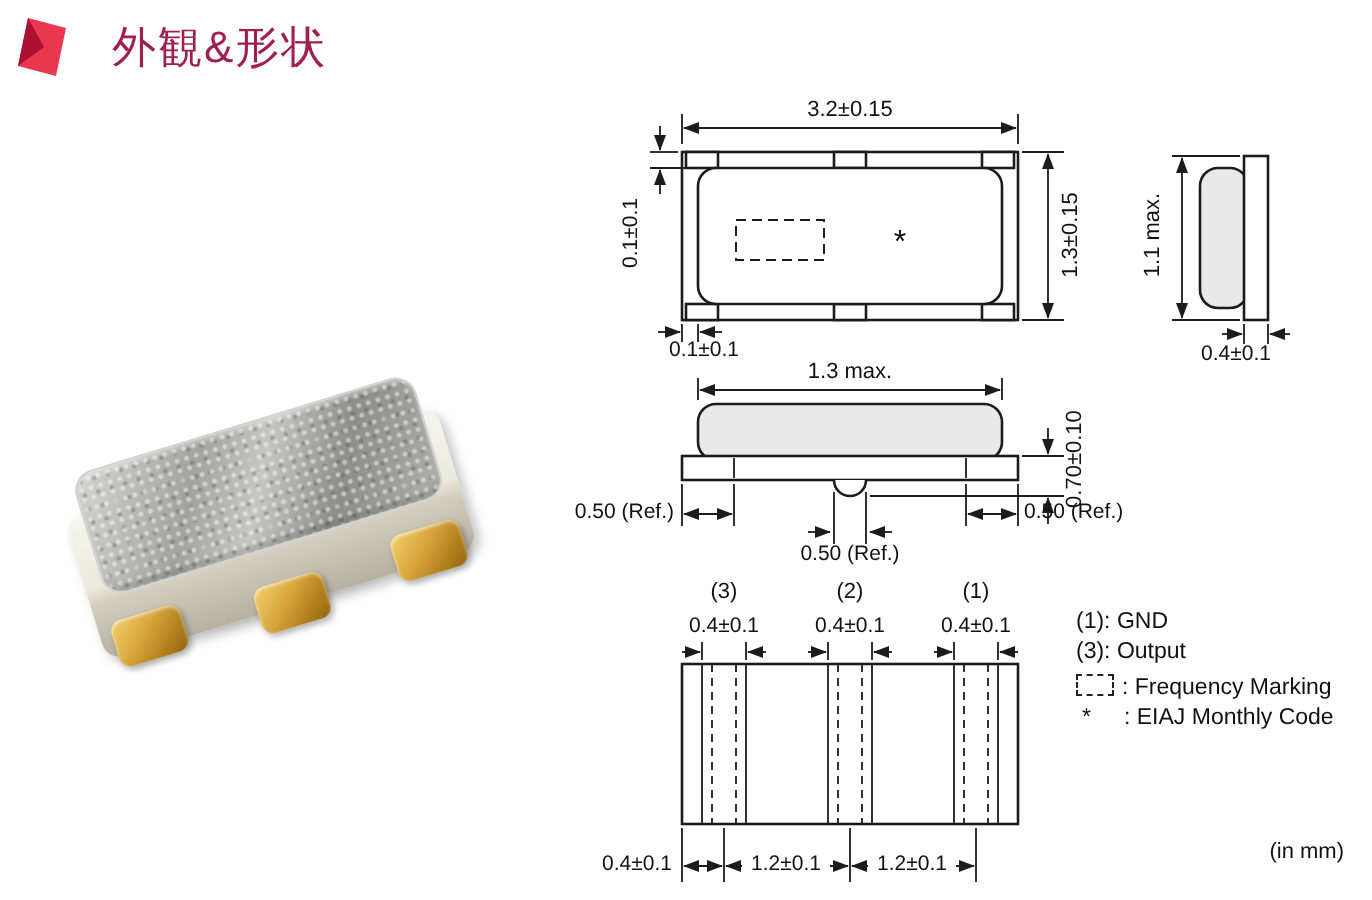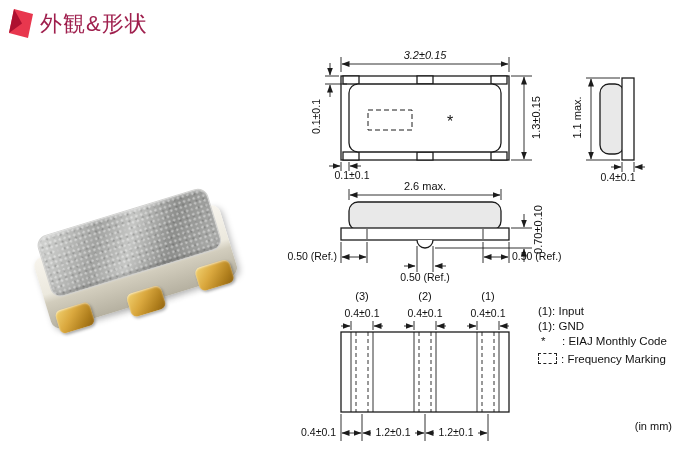--- a/index.html
+++ b/index.html
@@ -1,18 +1,18 @@
 <!DOCTYPE html>
 <html style="--brand: #9f1f4d; --logo_red: #e8374e; --logo_dark_red: #ad1030; --line: #1c1c1c;"><head>
 <meta charset="utf-8">
 <style>
   html,body{margin:0;padding:0;background:#fff;}
   #app{position:relative;width:686px;height:450px;background:#fff;overflow:hidden;font-family:"Liberation Sans",sans-serif;}
 
-  #title{position:absolute;left:40px;top:9px;font-size:22px;letter-spacing:1px;color:var(--brand,#9f1f4d);font-weight:500;white-space:nowrap;}
+  #title{position:absolute;left:56px;top:9px;font-size:22px;letter-spacing:1px;color:var(--brand,#9f1f4d);font-weight:500;white-space:nowrap;}
   #logo{position:absolute;left:9px;top:7px;}
 
   .lbl{position:absolute;font-size:11px;line-height:13px;color:#111;text-align:center;white-space:nowrap;}
   .lbl.sm{font-size:10.5px;}
   .vert{transform:rotate(-90deg);}
   .ralign{text-align:right;}
   .lalign{text-align:left;}
   .bgw{background:#fff;}
   #ast{font-size:16px;line-height:16px;}
 
@@ -169,51 +169,51 @@
       <line class="ln" x1="341" y1="414" x2="341" y2="441"></line>
       <line class="ln" x1="362" y1="414" x2="362" y2="441"></line>
       <line class="ln" x1="425" y1="414" x2="425" y2="441"></line>
       <line class="ln" x1="488" y1="414" x2="488" y2="441"></line>
       <line class="dm" x1="342" y1="433" x2="361" y2="433"></line>
       <line class="dm" x1="363" y1="433" x2="424" y2="433"></line>
       <line class="dm" x1="426" y1="433" x2="487" y2="433"></line>
     </g>
   </svg>
 
-  <div class="lbl" style="left:380px;top:49px;width:90px;font-style:italic;">3.2±0.15</div>
+  <div class="lbl" style="left:380px;top:49px;width:90px;">3.2±0.15</div>
   <div class="lbl vert" style="left:506px;top:111px;width:60px;">1.3±0.15</div>
   <div class="lbl vert sm" style="left:286px;top:110px;width:60px;">0.1±0.1</div>
   <div class="lbl sm" style="left:322px;top:169px;width:60px;">0.1±0.1</div>
   <div class="lbl" id="ast" style="left:440px;top:114px;width:20px;">*</div>
 
   <div class="lbl vert" style="left:547px;top:111px;width:60px;">1.1 max.</div>
   <div class="lbl sm" style="left:588px;top:171px;width:60px;">0.4±0.1</div>
 
-  <div class="lbl" style="left:380px;top:180px;width:90px;">2.6 max.</div>
+  <div class="lbl" style="left:380px;top:180px;width:90px;">1.3 max.</div>
   <div class="lbl vert" style="left:505px;top:223px;width:66px;">0.70±0.10</div>
   <div class="lbl sm ralign" style="left:282px;top:250px;width:55px;">0.50 (Ref.)</div>
   <div class="lbl sm lalign" style="left:512px;top:250px;width:58px;">0.50 (Ref.)</div>
   <div class="lbl sm" style="left:383px;top:271px;width:84px;">0.50 (Ref.)</div>
 
   <div class="lbl" style="left:342px;top:290px;width:40px;">(3)</div>
   <div class="lbl" style="left:405px;top:290px;width:40px;">(2)</div>
   <div class="lbl" style="left:468px;top:290px;width:40px;">(1)</div>
   <div class="lbl sm" style="left:334px;top:307px;width:56px;">0.4±0.1</div>
   <div class="lbl sm" style="left:397px;top:307px;width:56px;">0.4±0.1</div>
   <div class="lbl sm" style="left:460px;top:307px;width:56px;">0.4±0.1</div>
   <div class="lbl sm ralign" style="left:280px;top:426px;width:56px;">0.4±0.1</div>
   <div class="lbl sm bgw" style="left:371px;top:426px;width:44px;">1.2±0.1</div>
   <div class="lbl sm bgw" style="left:434px;top:426px;width:44px;">1.2±0.1</div>
 
   <div id="legend">
-    <div class="lrow">(1): Input</div>
     <div class="lrow">(1): GND</div>
+    <div class="lrow">(3): Output</div>
+    <div class="lrow gap">
+      <span class="fm-icon"></span><span>: Frequency Marking</span>
+    </div>
     <div class="lrow">
       <span class="star">*</span><span>: EIAJ Monthly Code</span>
     </div>
-    <div class="lrow gap">
-      <span class="fm-icon"></span><span>: Frequency Marking</span>
-    </div>
   </div>
 
   <div class="lbl ralign" style="left:608px;top:420px;width:64px;">(in mm)</div>
 
 </div>
 
 </body></html>

